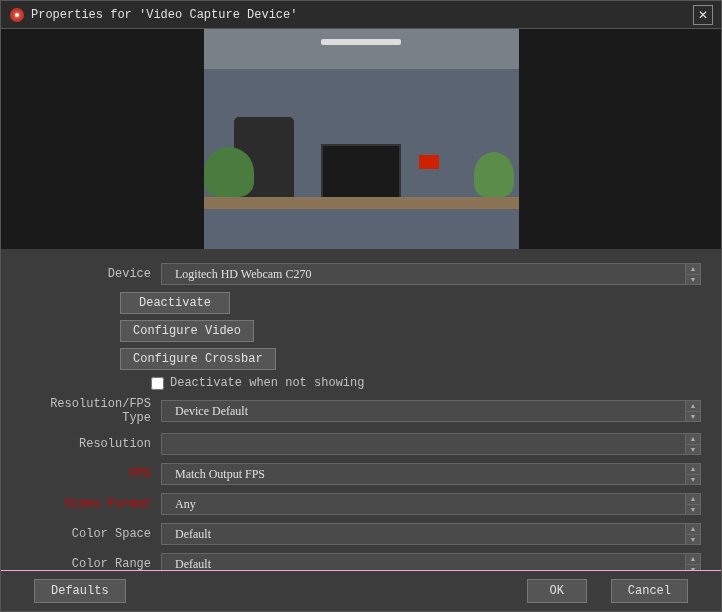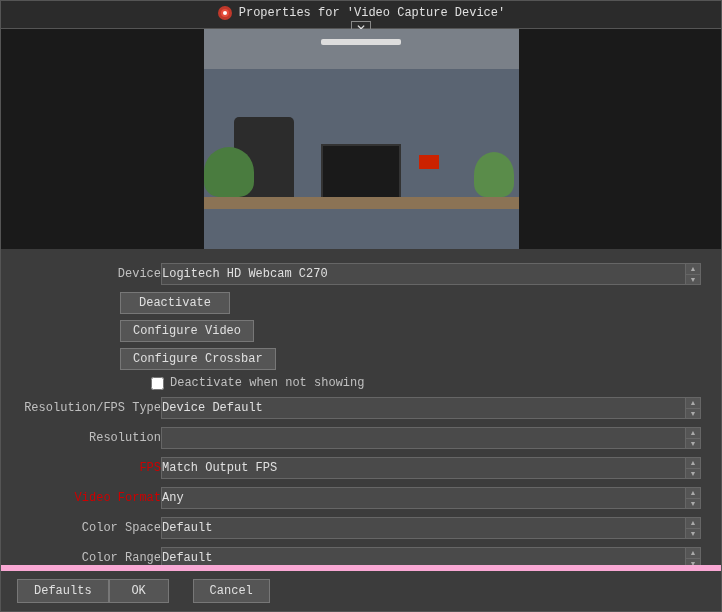--- a/index.html
+++ b/index.html
@@ -26,21 +26,20 @@
     }
 
     .title-bar {
       background: #2b2b2b;
       display: flex;
       align-items: center;
       justify-content: space-between;
       padding: 4px 8px;
       height: 28px;
       border-bottom: 1px solid #555;
-      flex-direction: column;
     }
 
     .title-bar-left {
       display: flex;
       align-items: center;
       gap: 6px;
     }
 
     .title-bar-icon {
       width: 16px;
@@ -196,21 +195,21 @@
     .form-row {
       display: flex;
       align-items: center;
       padding: 4px 20px;
       min-height: 28px;
     }
 
     .form-label {
       width: 140px;
       text-align: right;
-      padding-right: 0;
+      padding-right: 10px;
       color: #c0c0c0;
       font-size: 12px;
       flex-shrink: 0;
     }
 
     .form-label.red {
       color: #cc0000;
     }
 
     .form-control-area {
@@ -250,23 +249,24 @@
       cursor: pointer;
     }
 
     .checkbox-label {
       color: #c0c0c0;
       font-size: 12px;
     }
 
     .bottom-bar {
       display: flex;
-      align-items: center;
-      padding: 8px 16px;
-      border-top: 6px solid #f9a8d4;
+      justify-content: space-between;
+      align-items: center;
+      padding: 8px 33px;
+      border-top: 1px solid #f9a8d4;
       background: #3c3c3c;
     }
 
     .bottom-btn {
       background: #555;
       border: 1px solid #777;
       color: #e0e0e0;
       font-family: 'Courier New', Courier, monospace;
       font-size: 12px;
       padding: 4px 16px;
@@ -285,22 +285,22 @@
       height: 22px;
     }
 
     .dropdown-select {
       flex: 1;
       background: #4a4a4a;
       border: 1px solid #666;
       border-right: none;
       color: #e0e0e0;
       font-size: 12px;
-      font-family: Liberation Mono, monospace;
-      padding: 0 0;
+      font-family: Liberation Serif, serif;
+      padding: 0 13px;
       height: 22px;
       appearance: none;
       -webkit-appearance: none;
     }
 
     .dropdown-spin {
       display: flex;
       flex-direction: column;
       border: 1px solid #666;
       width: 16px;

